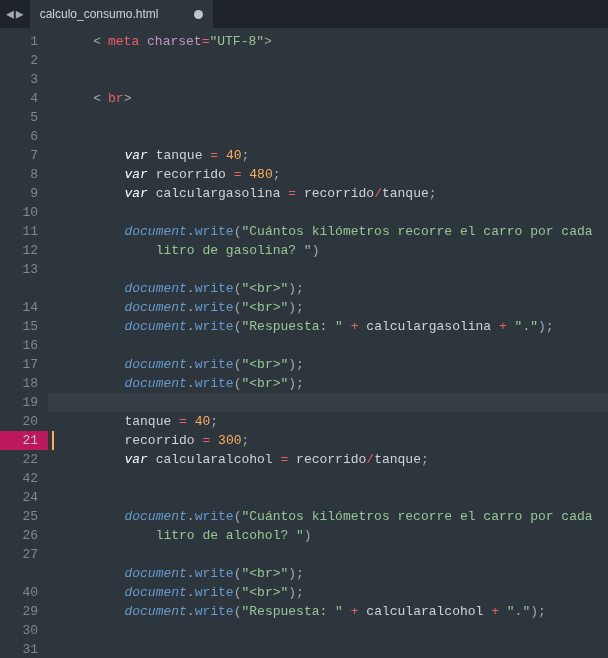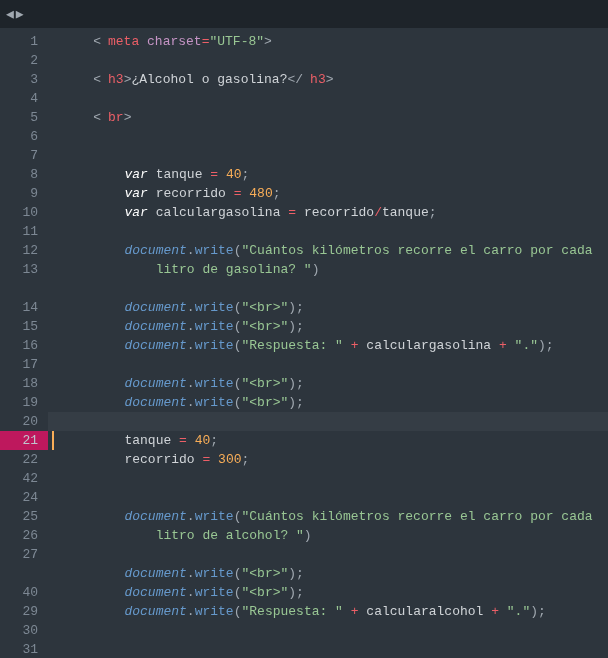--- a/index.html
+++ b/index.html
@@ -109,20 +109,24 @@
   .punc { color: #a0a8b0; }
   .txt { color: #d0d4d8; }
 </style>
 </head>
 <body>
 
 <div class="tabbar">
   <div class="nav-arrows">
     <span>◀</span>
     <span>▶</span>
+  </div>
+  <div class="tab">
+    <span>calculo_consumo.html</span>
+    <span class="dirty-dot"></span>
   </div>
 </div>
 
 <div class="editor">
   <div class="gutter" id="gutter">
       <div>1</div>
       <div>2</div>
       <div>3</div>
       <div>4</div>
       <div>5</div>
@@ -155,41 +159,41 @@
       <div>30</div>
       <div>31</div>
     </div>
   <div class="code">
     <div class="fold-margin">
       <div class="cursor-mark" id="cursor-mark" style="top: 399px;"></div>
     </div>
     <div class="lines" id="lines">
         <div class="line"><span class="punc">    &lt;</span><span class="tag">meta</span><span class="punc"> </span><span class="attr">charset</span><span class="op">=</span><span class="str">"UTF-8"</span><span class="punc">&gt;</span></div>
         <div class="line"></div>
-        <div class="line"><span class="punc">    &lt;</span><span class="tag">h3</span><span class="punc">&gt;</span><span class="txt">¿Alcohol o gasolina?</span><span class="punc">&lt;/</span><span class="tag">h3</span><span class="punc">&gt;</span></div>
         <div class="line"></div>
         <div class="line"><span class="punc">    &lt;</span><span class="tag">br</span><span class="punc">&gt;</span></div>
         <div class="line"></div>
         <div class="line"></div>
         <div class="line"><span class="txt">        </span><span class="kw">var</span><span class="txt"> </span><span class="var">tanque</span><span class="txt"> </span><span class="op">=</span><span class="txt"> </span><span class="num">40</span><span class="punc">;</span></div>
         <div class="line"><span class="txt">        </span><span class="kw">var</span><span class="txt"> </span><span class="var">recorrido</span><span class="txt"> </span><span class="op">=</span><span class="txt"> </span><span class="num">480</span><span class="punc">;</span></div>
         <div class="line"><span class="txt">        </span><span class="kw">var</span><span class="txt"> </span><span class="var">calculargasolina</span><span class="txt"> </span><span class="op">=</span><span class="txt"> </span><span class="var">recorrido</span><span class="op">/</span><span class="var">tanque</span><span class="punc">;</span></div>
         <div class="line"></div>
         <div class="line"><span class="txt">        </span><span class="obj">document</span><span class="punc">.</span><span class="method">write</span><span class="punc">(</span><span class="str">"Cuántos kilómetros recorre el carro por cada</span></div>
         <div class="line"><span class="txt">            </span><span class="str">litro de gasolina? "</span><span class="punc">)</span></div>
         <div class="line"></div>
         <div class="line"><span class="txt">        </span><span class="obj">document</span><span class="punc">.</span><span class="method">write</span><span class="punc">(</span><span class="str">"&lt;br&gt;"</span><span class="punc">);</span></div>
         <div class="line"><span class="txt">        </span><span class="obj">document</span><span class="punc">.</span><span class="method">write</span><span class="punc">(</span><span class="str">"&lt;br&gt;"</span><span class="punc">);</span></div>
         <div class="line"><span class="txt">        </span><span class="obj">document</span><span class="punc">.</span><span class="method">write</span><span class="punc">(</span><span class="str">"Respuesta: "</span><span class="txt"> </span><span class="op">+</span><span class="txt"> </span><span class="var">calculargasolina</span><span class="txt"> </span><span class="op">+</span><span class="txt"> </span><span class="str">"."</span><span class="punc">);</span></div>
         <div class="line"></div>
         <div class="line"><span class="txt">        </span><span class="obj">document</span><span class="punc">.</span><span class="method">write</span><span class="punc">(</span><span class="str">"&lt;br&gt;"</span><span class="punc">);</span></div>
         <div class="line"><span class="txt">        </span><span class="obj">document</span><span class="punc">.</span><span class="method">write</span><span class="punc">(</span><span class="str">"&lt;br&gt;"</span><span class="punc">);</span></div>
         <div class="line active"></div>
         <div class="line"><span class="txt">        </span><span class="var">tanque</span><span class="txt"> </span><span class="op">=</span><span class="txt"> </span><span class="num">40</span><span class="punc">;</span></div>
         <div class="line"><span class="txt">        </span><span class="var">recorrido</span><span class="txt"> </span><span class="op">=</span><span class="txt"> </span><span class="num">300</span><span class="punc">;</span></div>
+        <div class="line"><span class="txt">        </span><span class="kw">var</span><span class="txt"> </span><span class="var">calcularalcohol</span><span class="txt"> </span><span class="op">=</span><span class="txt"> </span><span class="var">recorrido</span><span class="op">/</span><span class="var">tanque</span><span class="punc">;</span></div>
         <div class="line"></div>
         <div class="line"></div>
         <div class="line"><span class="txt">        </span><span class="obj">document</span><span class="punc">.</span><span class="method">write</span><span class="punc">(</span><span class="str">"Cuántos kilómetros recorre el carro por cada</span></div>
         <div class="line"><span class="txt">            </span><span class="str">litro de alcohol? "</span><span class="punc">)</span></div>
         <div class="line"></div>
         <div class="line"><span class="txt">        </span><span class="obj">document</span><span class="punc">.</span><span class="method">write</span><span class="punc">(</span><span class="str">"&lt;br&gt;"</span><span class="punc">);</span></div>
         <div class="line"><span class="txt">        </span><span class="obj">document</span><span class="punc">.</span><span class="method">write</span><span class="punc">(</span><span class="str">"&lt;br&gt;"</span><span class="punc">);</span></div>
         <div class="line"><span class="txt">        </span><span class="obj">document</span><span class="punc">.</span><span class="method">write</span><span class="punc">(</span><span class="str">"Respuesta: "</span><span class="txt"> </span><span class="op">+</span><span class="txt"> </span><span class="var">calcularalcohol</span><span class="txt"> </span><span class="op">+</span><span class="txt"> </span><span class="str">"."</span><span class="punc">);</span></div>
       </div>
   </div>

